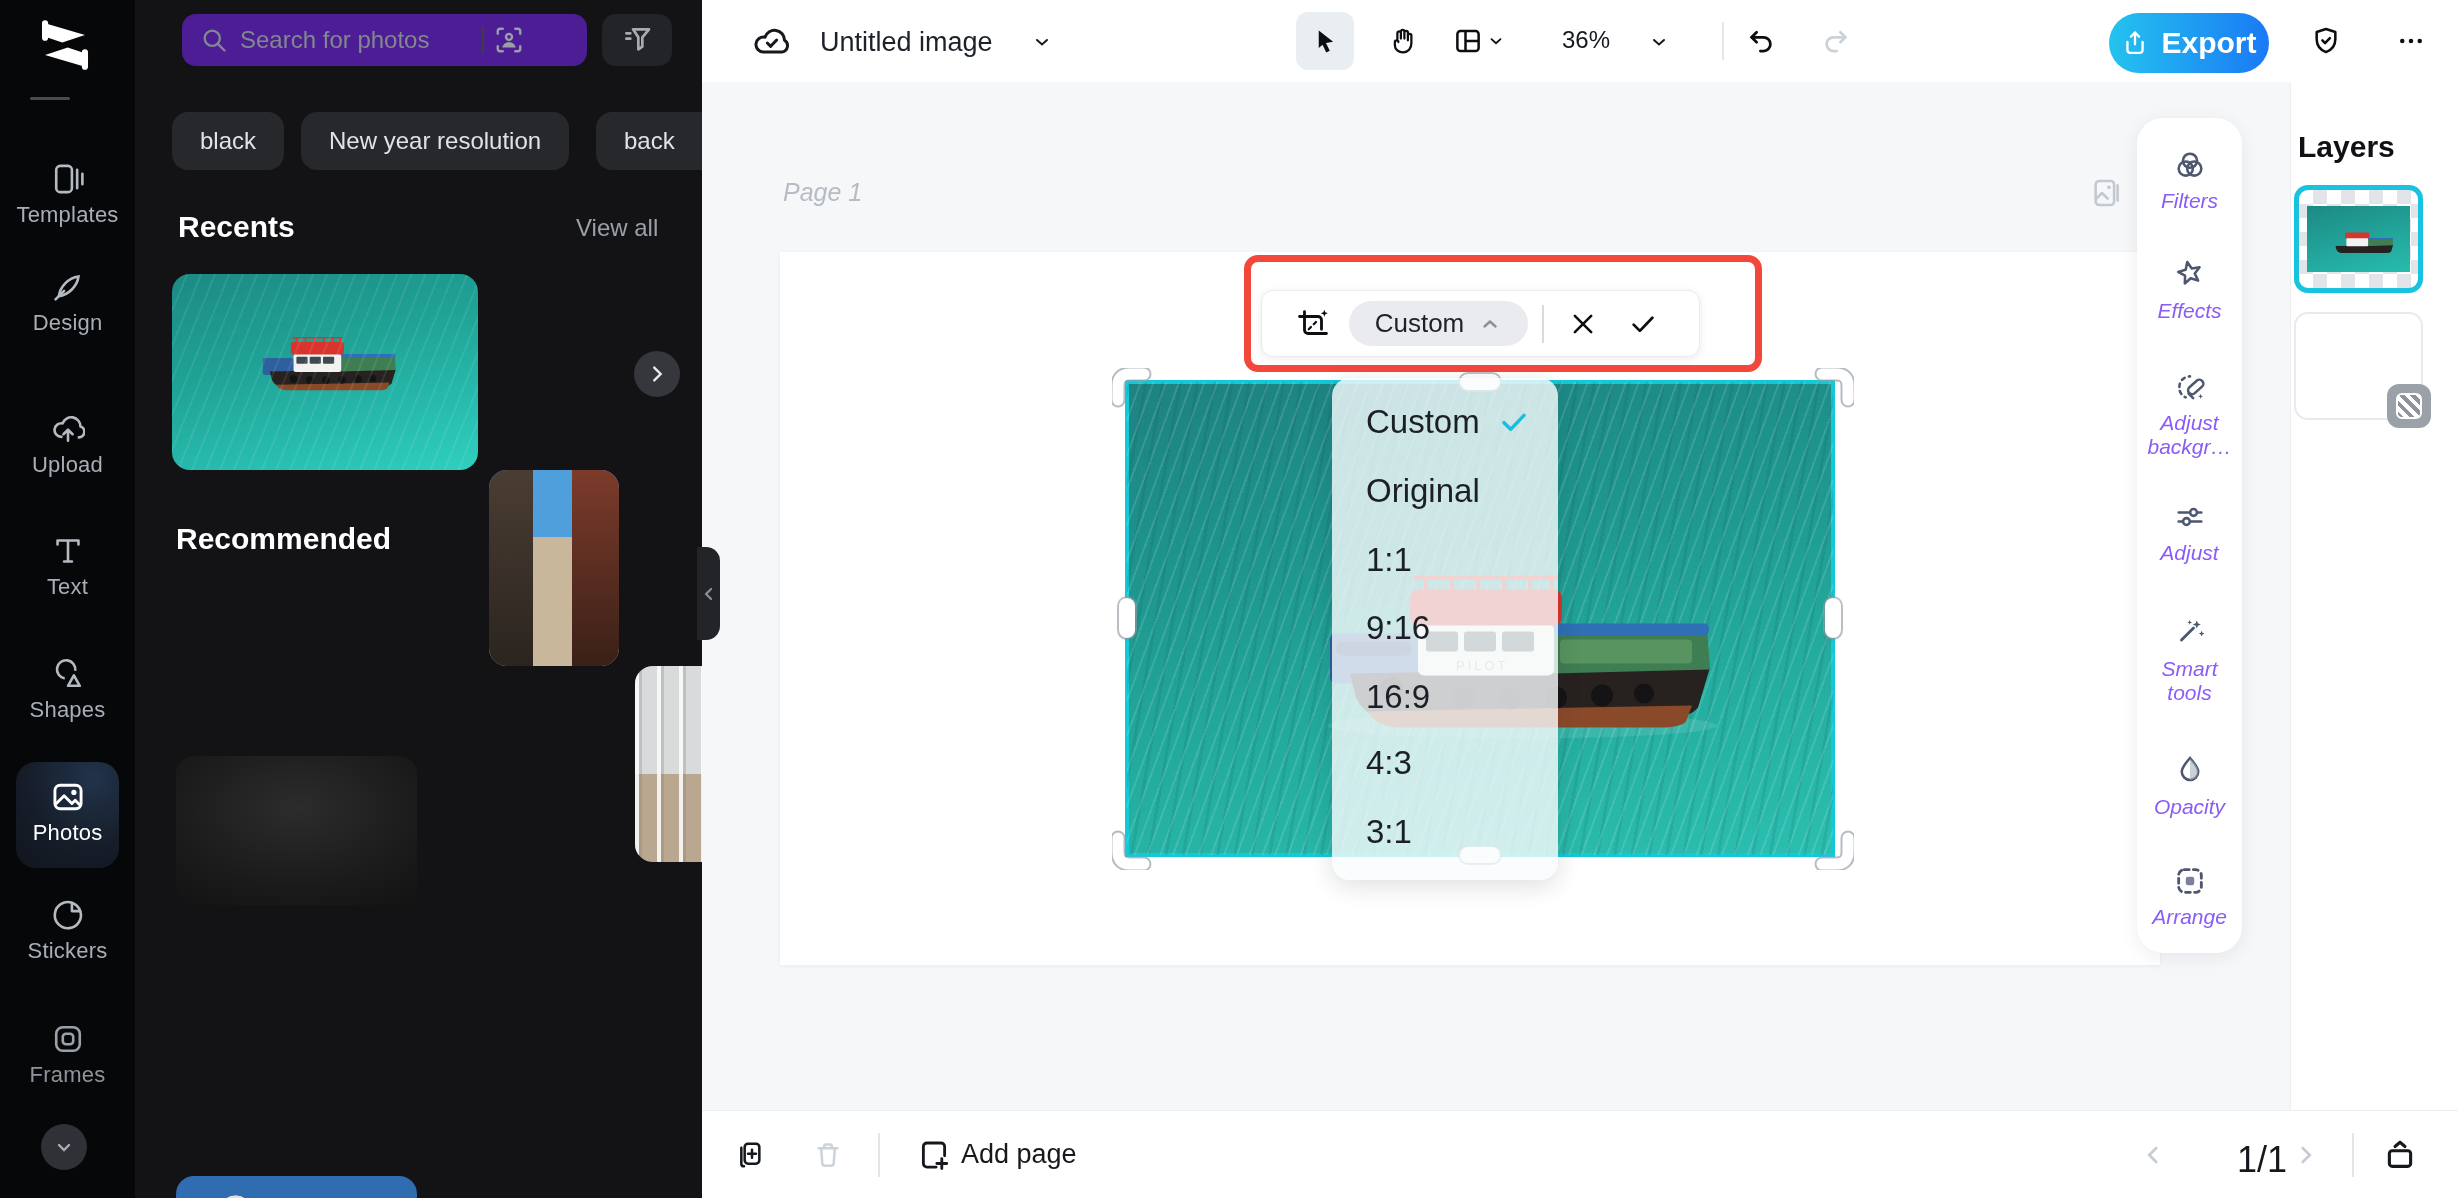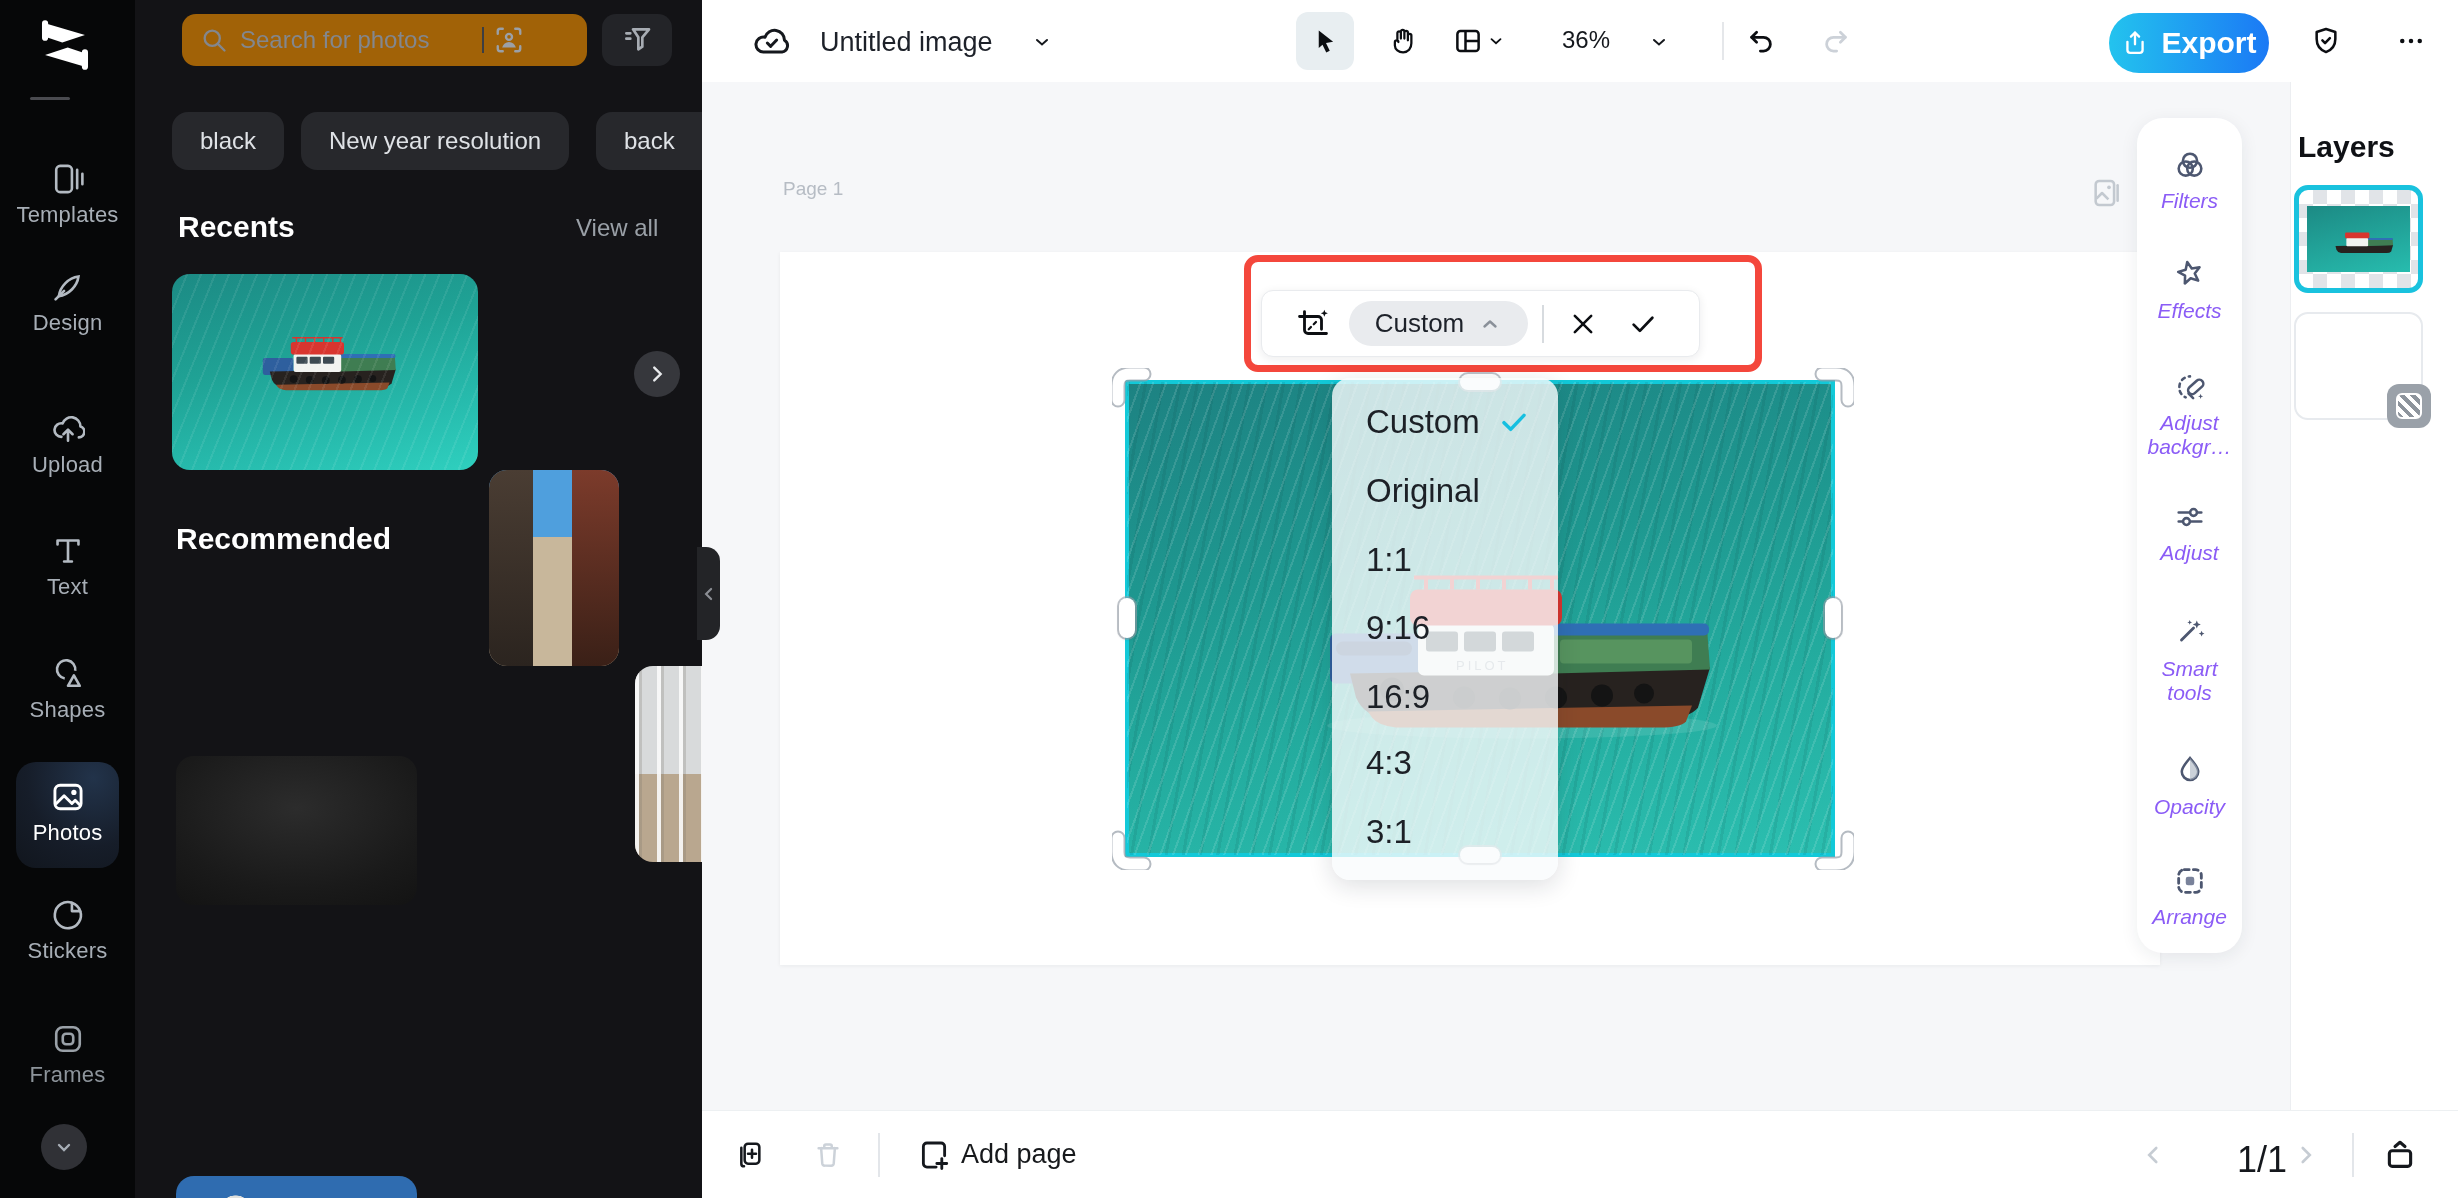--- a/index.html
+++ b/index.html
@@ -13,21 +13,21 @@
   .rail-item { position:absolute; left:0; width:135px; text-align:center; cursor:pointer; }
   .rail-item .ric { display:block; margin:0 auto 6px auto; width:34px; height:34px; }
   .rail-item .rlb { display:block; font-size:22px; color:#a7aeb6; letter-spacing:.2px; }
   .rail-item.active { left:16px; width:103px; height:106px; border-radius:20px;
      background:radial-gradient(130% 130% at 75% 15%, #22334a 0%, #161d29 50%, #0f1319 100%); padding-top:18px; }
   .rail-item.active .rlb { color:#fff; font-weight:normal; }
   .rail-more { position:absolute; left:41px; top:1124px; width:46px; height:46px; border-radius:50%; background:#303136; display:flex; align-items:center; justify-content:center; cursor:pointer; }
 
   
   .panel { left:135px; top:0; width:567px; height:1198px; background:#131316; overflow:hidden; z-index:9; }
-  .searchbox { position:absolute; left:47px; top:14px; width:405px; height:52px; background:#a16207; border-radius:14px; display:flex; align-items:center; }
+  .searchbox { position:absolute; left:47px; top:14px; width:405px; height:52px; background:#4c1d95; border-radius:14px; display:flex; align-items:center; }
   .searchbox input { background:transparent; border:none; outline:none; color:#e8eaec; font-size:24px; width:240px; font-family:inherit; }
   .searchbox input::placeholder { color:#83878e; }
   .search-div { width:2px; height:26px; background:#3c3e43; margin:0 10px 0 2px; }
   .filterbtn { position:absolute; left:467px; top:14px; width:70px; height:52px; background:#232428; border-radius:14px; display:flex; align-items:center; justify-content:center; cursor:pointer; }
   .chip { position:absolute; top:112px; height:58px; background:#27282c; border-radius:16px; color:#dfe2e6; font-size:24px; display:flex; align-items:center; justify-content:center; padding:0 28px; white-space:nowrap; cursor:pointer; }
   .sec-title { position:absolute; color:#fff; font-size:30px; font-weight:bold; }
   .viewall { position:absolute; color:#9aa0a7; font-size:24px; cursor:pointer; }
   .thumb { position:absolute; border-radius:18px; overflow:hidden; cursor:pointer; }
   .next-circle { position:absolute; left:499px; top:351px; width:46px; height:46px; border-radius:50%; background:rgba(58,59,64,.92); display:flex; align-items:center; justify-content:center; cursor:pointer; z-index:3; }
 
@@ -50,21 +50,21 @@
   .tool-sq { position:absolute; top:12px; width:58px; height:58px; border-radius:12px; display:flex; align-items:center; justify-content:center; cursor:pointer; }
   .tool-sq.sel { background:#e8eef1; }
   .export-btn { position:absolute; left:1407px; top:13px; width:160px; height:60px; border-radius:30px;
      background:linear-gradient(90deg,#23c3ee,#1b79f5); color:#fff; font-size:30px; font-weight:bold;
      display:flex; align-items:center; justify-content:center; gap:12px; cursor:pointer; }
   .zoom-ind { position:absolute; left:860px; top:26px; font-size:24px; color:#15181d; cursor:pointer; }
 
   
   .canvas-bg { left:702px; top:82px; width:1588px; height:1028px; background:#f6f7f9; z-index:1; }
   .page { position:absolute; left:780px; top:252px; width:1380px; height:713px; background:#fff; box-shadow:0 1px 4px rgba(20,30,40,.06); z-index:2; }
-  .page-label { position:absolute; left:783px; top:178px; font-size:19px; color:#b6bcc4; z-index:2; }
+  .page-label { position:absolute; left:783px; top:178px; font-size:25px; color:#b6bcc4; z-index:2;font-style:italic; }
   .collapse-tab { position:absolute; left:697px; top:547px; width:23px; height:93px; background:#232427; border-radius:0 14px 14px 0; display:flex; align-items:center; justify-content:center; z-index:11; cursor:pointer; }
 
   .sel-image { position:absolute; left:1127px; top:382px; width:706px; height:473px; z-index:3;
      background:linear-gradient(170deg,#1d8282 0%,#1e9890 38%,#23ab9e 65%,#2bbfb0 100%); outline:4px solid #12c9d8; outline-offset:-2px; }
   .sel-image .waves { position:absolute; inset:0; background:repeating-linear-gradient(110deg, rgba(255,255,255,.12) 0 2px, transparent 2px 12px), repeating-linear-gradient(100deg, rgba(10,60,60,.10) 0 3px, transparent 3px 17px); }
   .hpv { position:absolute; width:16px; height:40px; background:#fff; border-radius:8px; box-shadow:0 0 0 2px rgba(150,158,168,.6), 0 1px 3px rgba(0,0,0,.25); z-index:4; }
   .hph { position:absolute; width:40px; height:16px; background:#fff; border-radius:8px; box-shadow:0 0 0 2px rgba(150,158,168,.6), 0 1px 3px rgba(0,0,0,.25); z-index:4; }
   .hcorner { position:absolute; width:40px; height:40px; z-index:4; }
 
   

